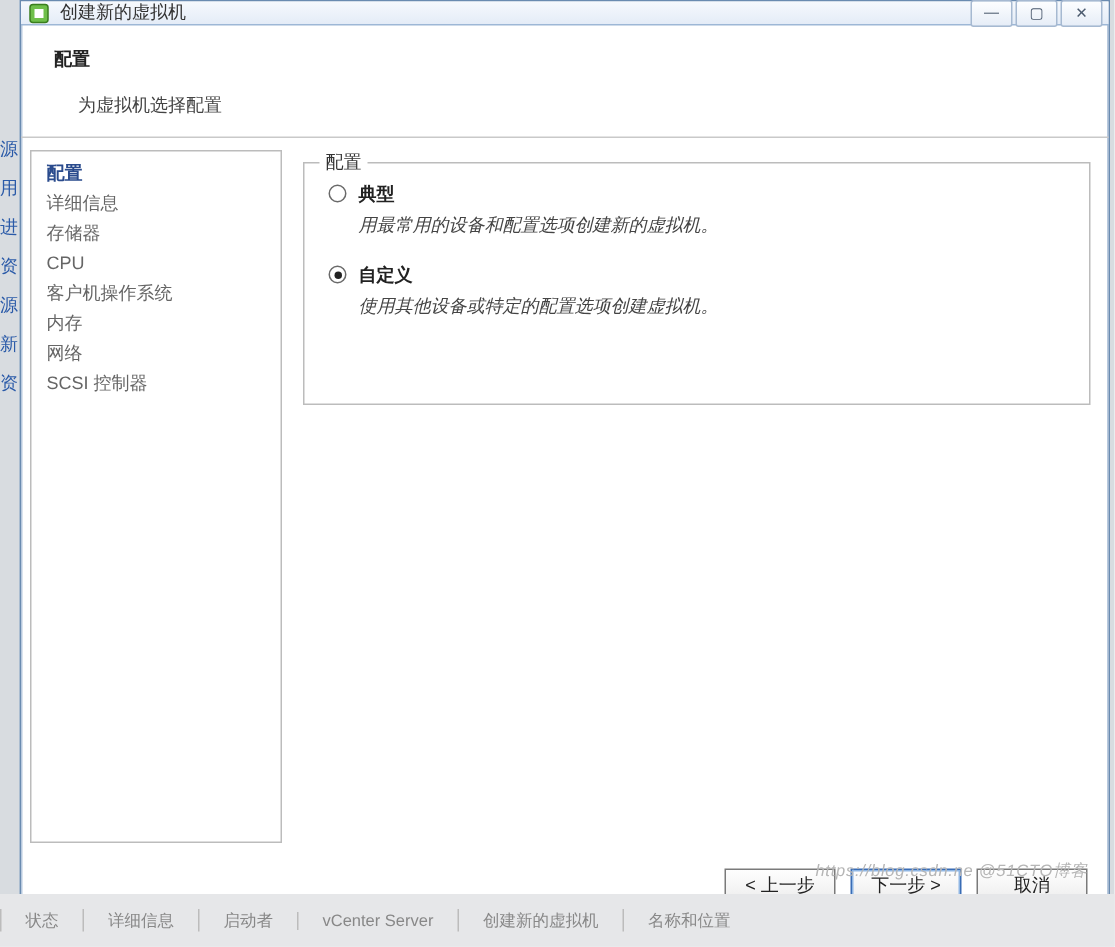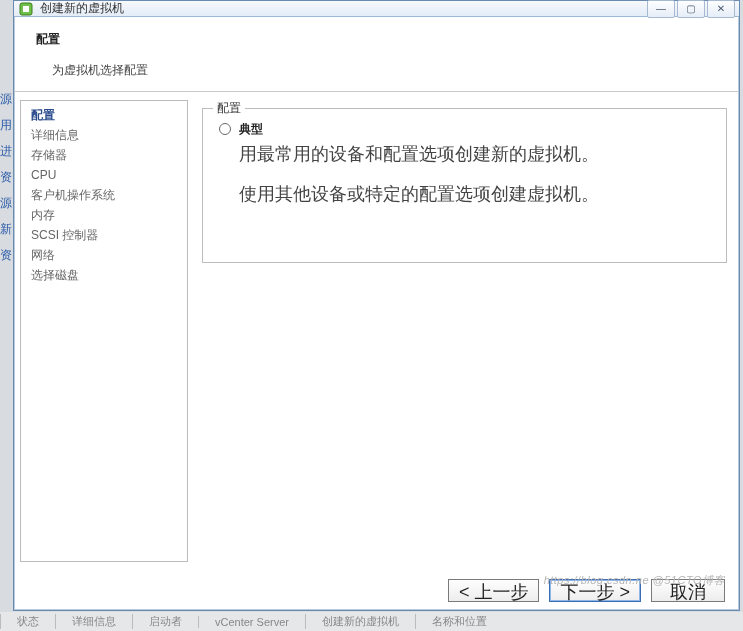--- a/index.html
+++ b/index.html
@@ -18,27 +18,27 @@
   .sidebar { width: 168px; border: 1px solid #bcbcbc; border-right: 1px solid #bcbcbc; padding: 4px 10px; }
   .side-item { font-size: 12px; color: #666; line-height: 20px; cursor: default; }
   .side-item.active { color: #2a4b8d; font-weight: bold; }
   .content { flex: 1; padding: 8px 6px 6px 14px; }
   .fieldset { border: 1px solid #bcbcbc; padding: 12px 16px 40px 16px; position: relative; }
   .legend { position: absolute; top: -9px; left: 10px; background: #fff; padding: 0 4px; font-size: 12px; color: #333; }
   .radio-row { display: flex; align-items: flex-start; margin-bottom: 4px; }
   .radio { width: 12px; height: 12px; border: 1px solid #6a6a6a; border-radius: 50%; margin-top: 2px; margin-right: 8px; display: inline-flex; align-items: center; justify-content: center; background: #fff; cursor: pointer; }
   .radio.checked::after { content: ""; width: 5px; height: 5px; background: #222; border-radius: 50%; }
   .radio-label { font-size: 12px; font-weight: bold; color: #222; font-family: Liberation Mono, monospace; }
-  .radio-desc { font-size: 18px; color: #444; margin-left: 20px; margin-bottom: 16px; }
+  .radio-desc { font-size: 12px; color: #444; margin-left: 20px; margin-bottom: 16px; font-style: italic; }
   .footer { position: absolute; bottom: 8px; right: 14px; display: flex; gap: 10px; }
-  .btn { min-width: 74px; height: 23px; border: 1px solid #7a7a7a; background: linear-gradient(#fefefe,#ededed); font-size: 18px; color: #222; cursor: pointer; padding: 0 10px; }
+  .btn { min-width: 74px; height: 23px; border: 1px solid #7a7a7a; background: linear-gradient(#fefefe,#ededed); font-size: 12px; color: #222; cursor: pointer; padding: 0 10px; }
   .btn.default { border: 1px solid #3a6db5; box-shadow: 0 0 0 1px #8fb6e4 inset; }
   .left-gutter { position: absolute; left: 0; top: 86px; width: 13px; font-size: 12px; color: #2a5aa8; line-height: 26px; }
   .left-gutter span { display: block; }
-  .bottom-strip { position: absolute; left: 0; bottom: 0; width: 743px; height: 19px; background: #e6e7e9; display: flex; align-items: center; font-size: 11px; color: #888; }
+  .bottom-strip { position: absolute; left: 0; bottom: 0; width: 743px; height: 35px; background: #e6e7e9; display: flex; align-items: center; font-size: 11px; color: #888; }
   .bottom-strip div { border-left: 1px solid #bcbcbc; padding: 0 16px; }
   .watermark { position: absolute; right: 14px; bottom: 22px; font-size: 11px; color: #b6b6b6; font-style: italic; letter-spacing: 0.5px; }
 </style>
 </head>
 <body>
 
 <div class="left-gutter">
   <span>源</span>
   <span>用</span>
   <span>进</span>
@@ -72,35 +72,38 @@
   <div class="divider"></div>
 
   <div class="body">
     <div class="sidebar">
       <div class="side-item active">配置</div>
       <div class="side-item">详细信息</div>
       <div class="side-item">存储器</div>
       <div class="side-item">CPU</div>
       <div class="side-item">客户机操作系统</div>
       <div class="side-item">内存</div>
+      <div class="side-item">网络</div>
       <div class="side-item">SCSI 控制器</div>
-      <div class="side-item">网络</div>
-      <div class="side-item">选择磁盘</div>
     </div>
 
     <div class="content">
       <div class="fieldset">
         <span class="legend">配置</span>
 
         <div class="radio-row">
           <span class="radio"></span>
           <span class="radio-label">典型</span>
         </div>
         <div class="radio-desc">用最常用的设备和配置选项创建新的虚拟机。</div>
 
+        <div class="radio-row">
+          <span class="radio checked"></span>
+          <span class="radio-label">自定义</span>
+        </div>
         <div class="radio-desc">使用其他设备或特定的配置选项创建虚拟机。</div>
       </div>
     </div>
   </div>
 
   <div class="footer">
     <button class="btn">&lt; 上一步</button>
     <button class="btn default">下一步 &gt;</button>
     <button class="btn">取消</button>
   </div>

